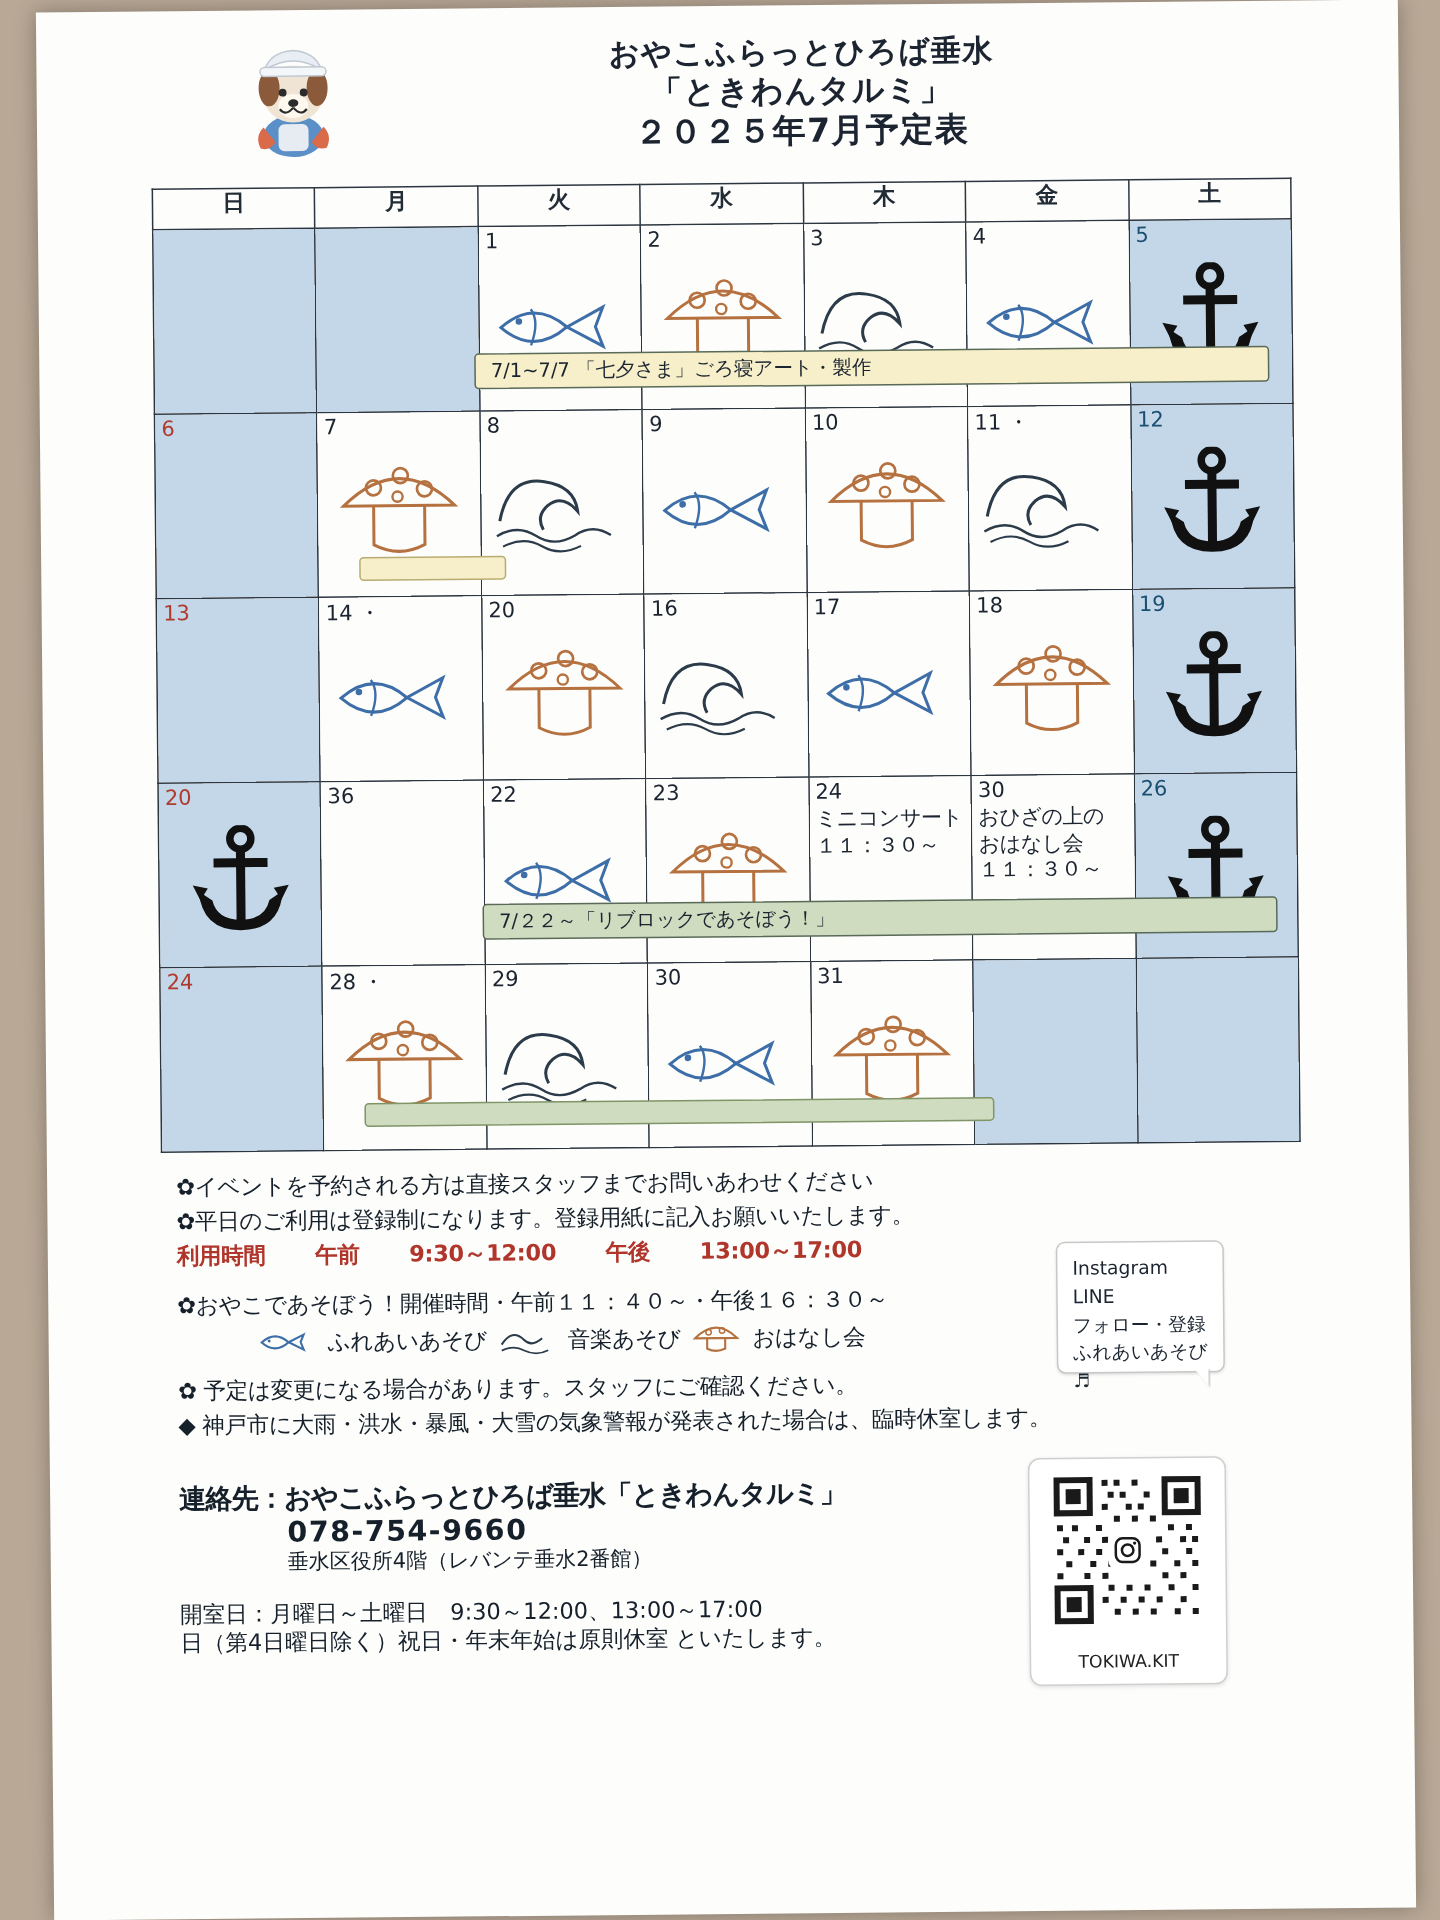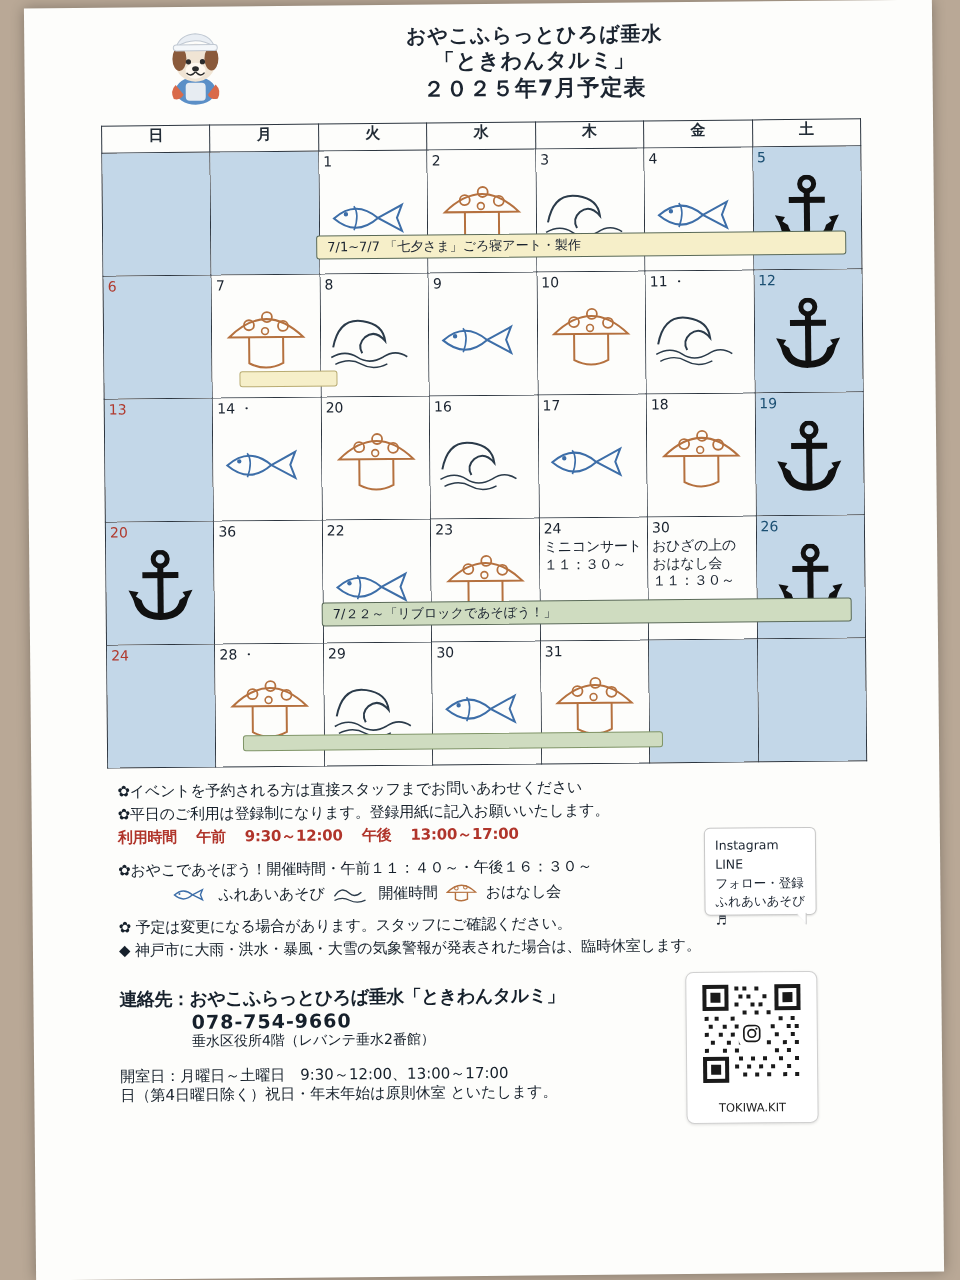--- a/index.html
+++ b/index.html
@@ -73,21 +73,21 @@
   }
   #banner-tanabata{left:290px;top:230px;width:530px;background:#f6efc9;}
   #banner-liblock{left:292px;top:597px;width:530px;background:#cfdcc0;}
   #banner-yellow-small{left:212px;top:365px;width:98px;height:16px;background:#f6efc9;border:1px solid #b9ac72;}
   #banner-green-bottom{left:212px;top:729px;width:420px;height:16px;background:#cfdcc0;border:1px solid #7f9467;}
 
   
   .notes{position:absolute;left:86px;top:775px;width:660px;color:#16202b;}
   .notes div{margin-bottom:4px;font-size:15px;letter-spacing:-.2px;}
   .n-hours{font-size:15px;color:#b0352b;font-weight:700;letter-spacing:0;}
-  .n-hours span.lab{margin-right:14px;}
+  .n-hours span.lab{margin-right:28px;}
   .mini-icons{display:flex;align-items:center;gap:6px;margin-left:52px;font-size:14px;}
   .mini-icons svg{display:block;}
 
   .contact{position:absolute;left:86px;top:980px;width:620px;color:#16202b;}
   .contact .c1{font-size:18px;font-weight:700;letter-spacing:-.5px;}
   .contact .c2{font-size:19px;font-weight:700;margin-left:72px;letter-spacing:1px;}
   .contact .c3{font-size:14px;margin-left:72px;}
   .contact .c4{font-size:15px;margin-top:16px;}
   .contact .c5{font-size:15px;}
 
@@ -531,21 +531,21 @@
           <circle cx="9" cy="9" r="1" fill="#3d6ea8"></circle>
         </svg>
       </span>
       <span>ふれあいあそび</span>
       <span>
         <svg width="42" height="20" viewBox="0 0 42 20">
           <path d="M4 13 q7 -11 15 -3 q5 5 12 -1" fill="none" stroke="#2b3b4a" stroke-width="1.4"></path>
           <path d="M4 17 q8 -4 15 0 q8 4 16 0" fill="none" stroke="#2b3b4a" stroke-width="1.2"></path>
         </svg>
       </span>
-      <span>開催時間</span>
+      <span>音楽あそび</span>
       <span>
         <svg width="36" height="22" viewBox="0 0 36 22">
           <path d="M4 11 q14 -14 28 0z" fill="none" stroke="#b5713f" stroke-width="1.4"></path>
           <path d="M12 11 v7 q6 3 12 0 v-7" fill="none" stroke="#b5713f" stroke-width="1.4"></path>
           <circle cx="13" cy="7" r="1.8" fill="none" stroke="#b5713f"></circle>
           <circle cx="22" cy="6" r="1.8" fill="none" stroke="#b5713f"></circle>
         </svg>
       </span>
       <span>おはなし会</span>
     </div>

